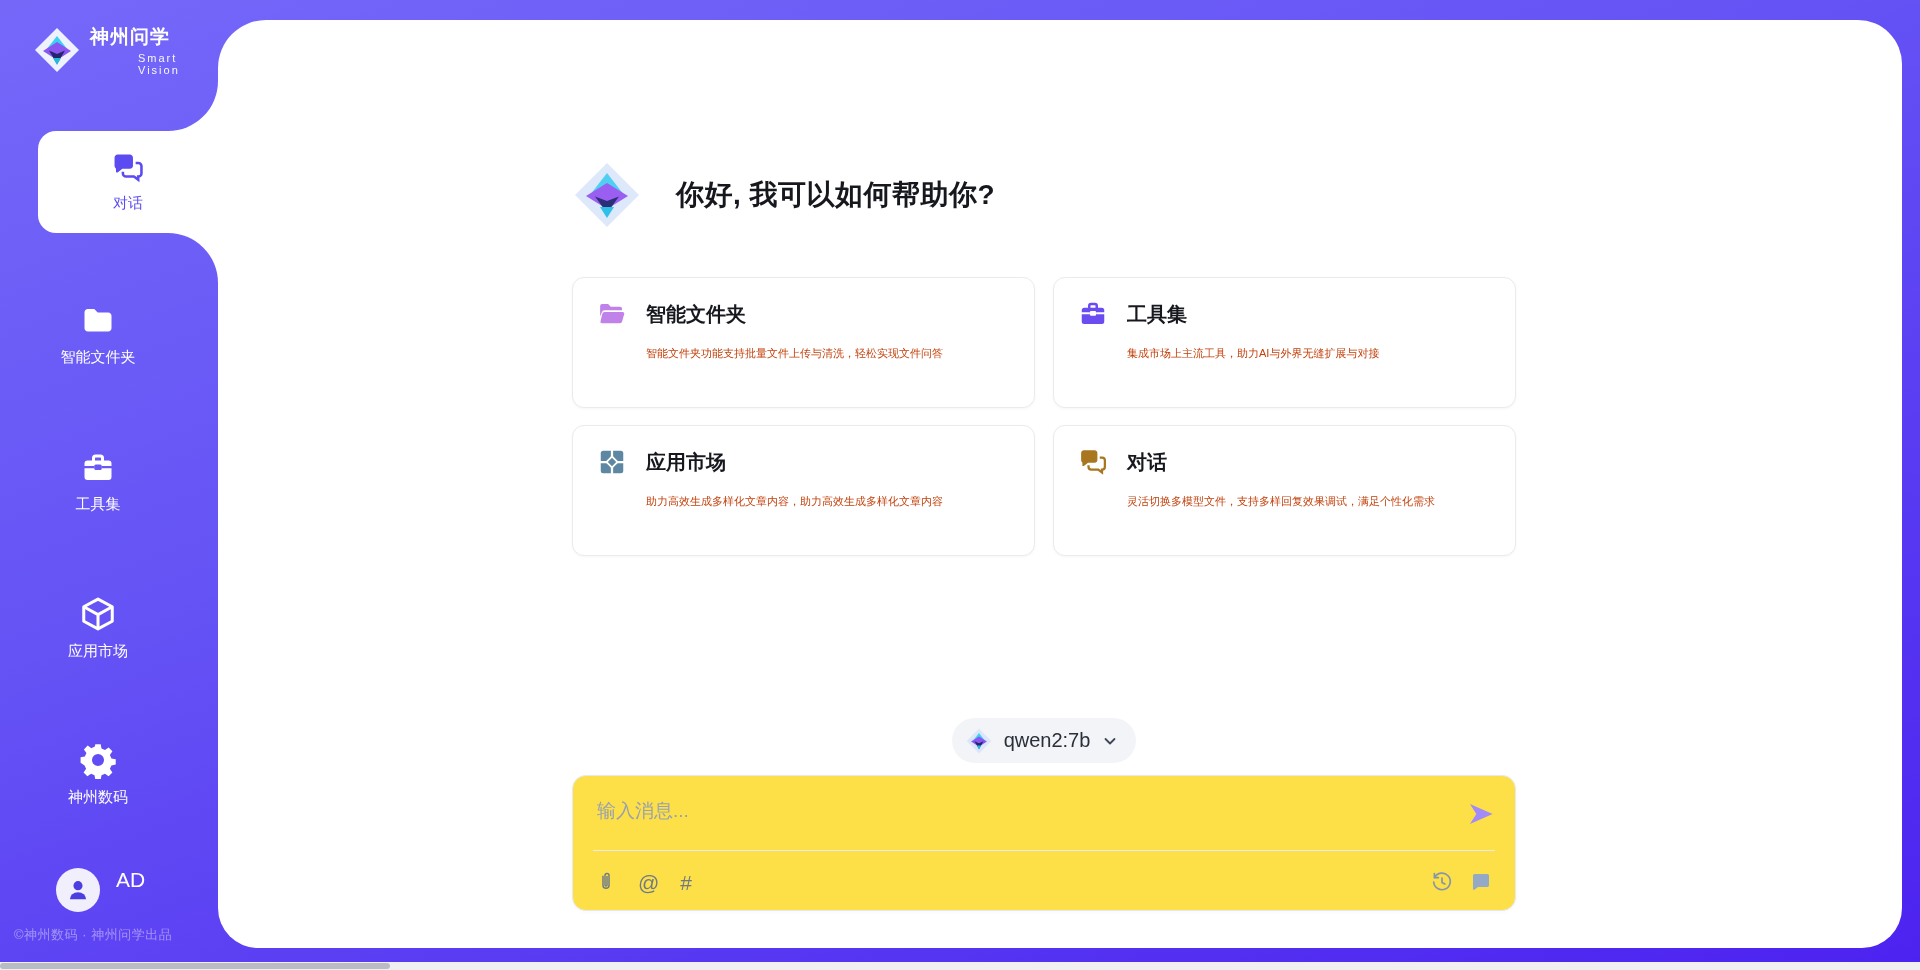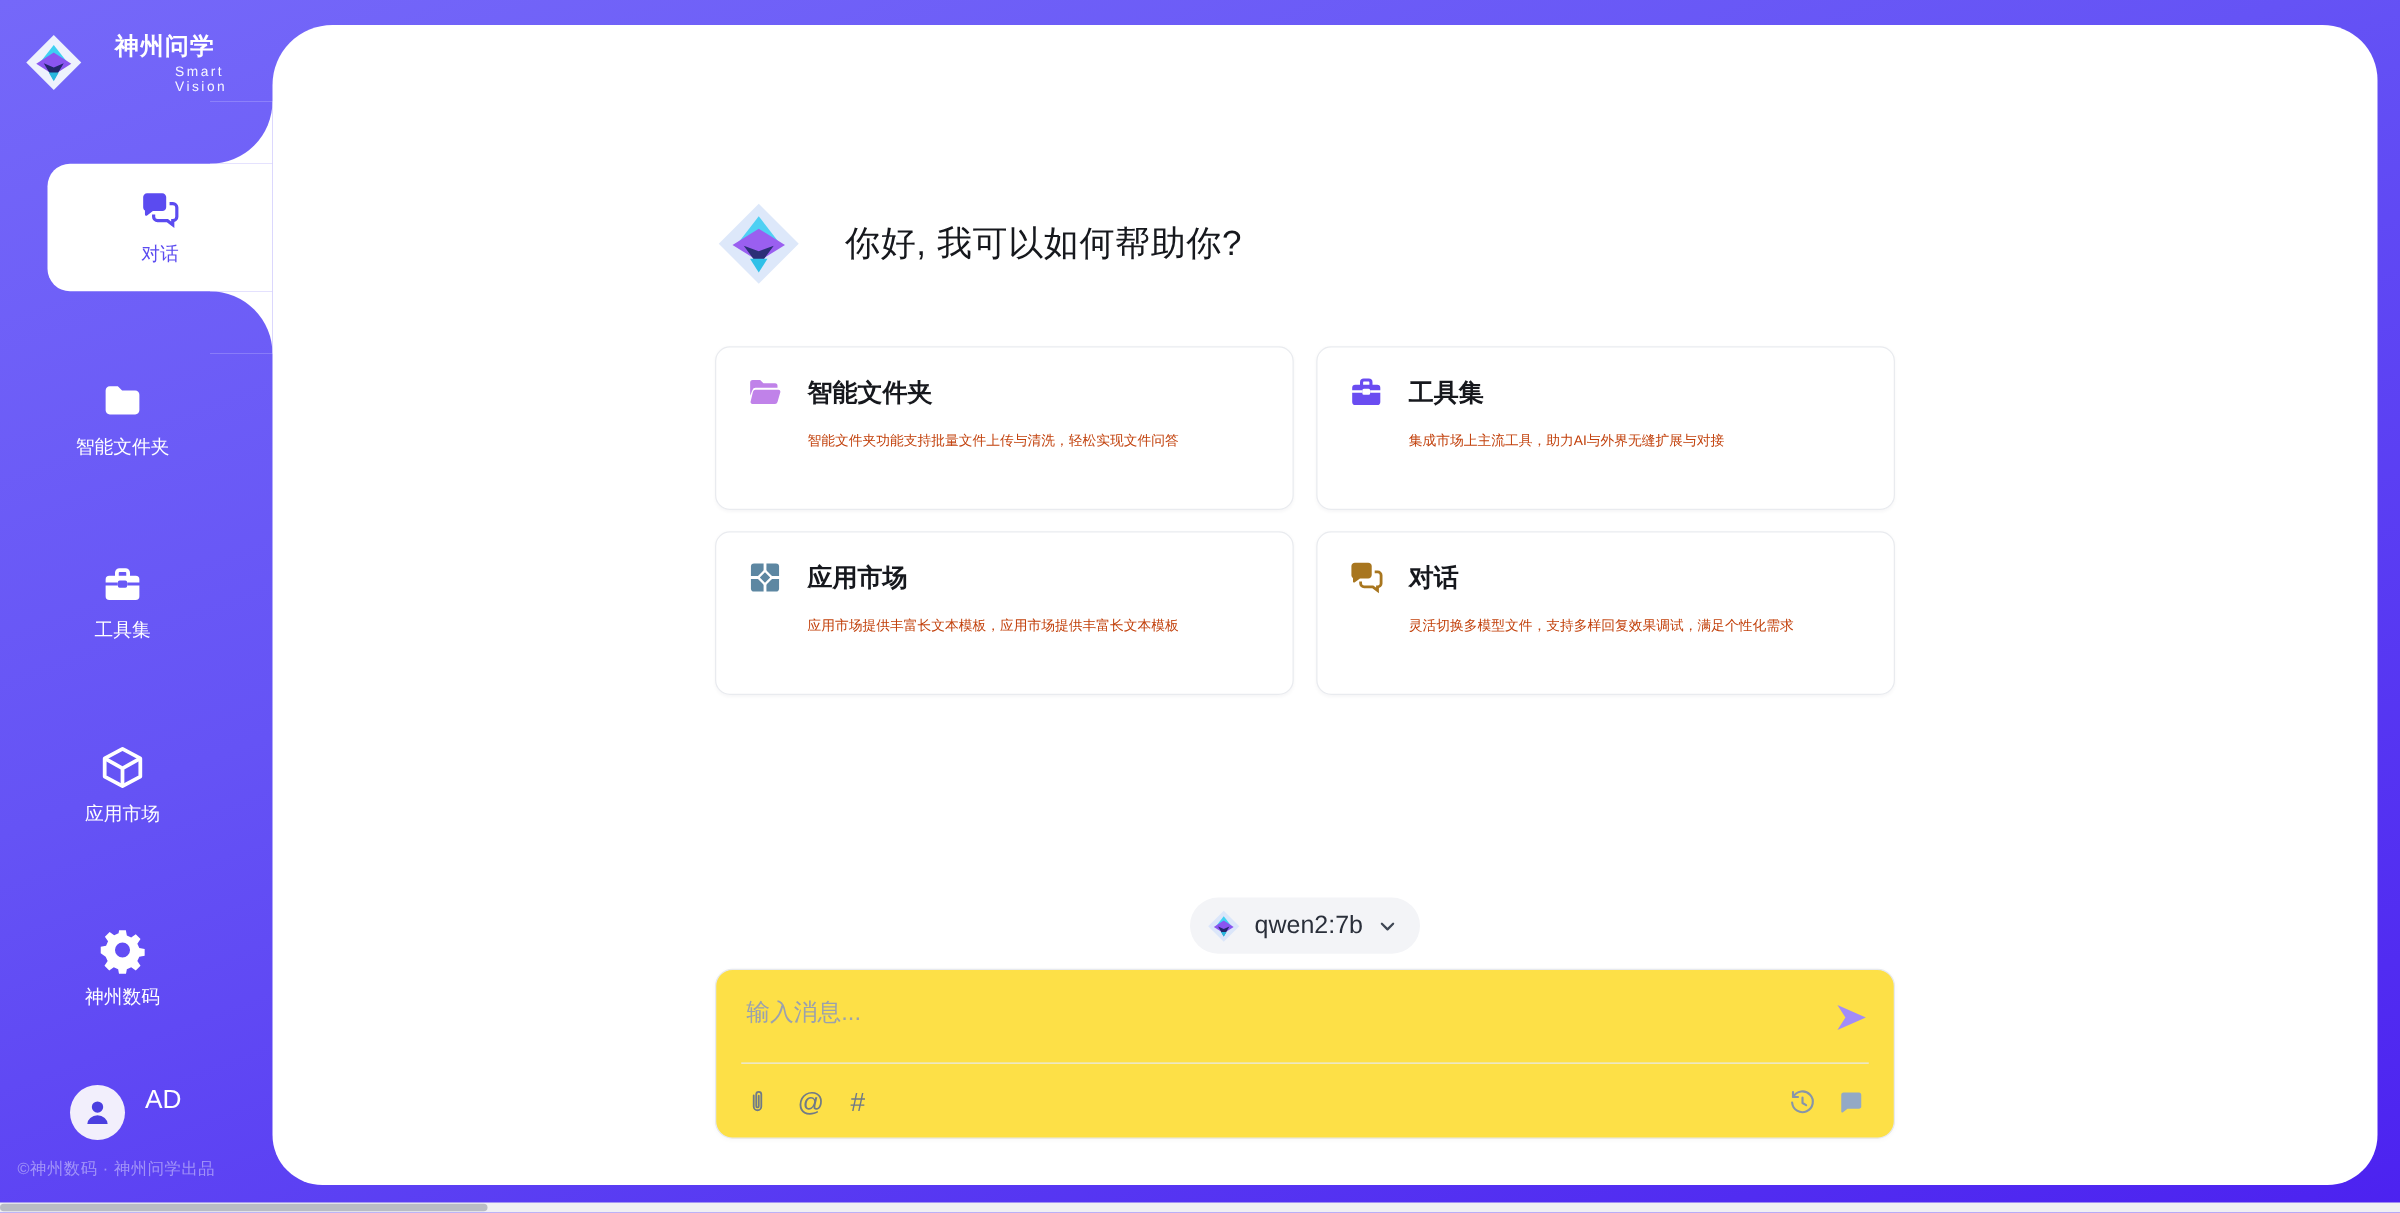--- a/index.html
+++ b/index.html
@@ -11,21 +11,21 @@
   body{
     font-family:"Liberation Sans","DejaVu Sans",sans-serif;
     background-image:var(--grad);
     background-attachment:fixed;
     position:relative;
   }
   #app{position:absolute;inset:0;}
 
   
   .sidebar{position:absolute;left:0;top:0;width:218px;height:100%;}
-  .logo-row{position:absolute;left:20px;top:24px;display:flex;align-items:center;gap:26px;}
+  .logo-row{position:absolute;left:34px;top:24px;display:flex;align-items:center;gap:10px;}
   .brand-text .brand-name{color:#fff;font-size:19px;font-weight:bold;letter-spacing:1px;}
   .brand-text .brand-sub{color:#fff;font-size:11px;letter-spacing:2px;margin-top:2px;opacity:.95;margin-left:48px;}
 
   .active-tab{
     position:absolute;left:38px;top:131px;width:180px;height:102px;
     background:#fff;border-radius:18px 0 0 18px;
     display:flex;flex-direction:column;align-items:center;justify-content:center;gap:9px;
   }
   .active-tab .nav-label{color:var(--accent);}
   .fillet{position:absolute;left:168px;width:50px;height:50px;background:#fff;}
@@ -48,21 +48,21 @@
   .sidebar-footer{position:absolute;left:14px;top:926px;color:rgba(255,255,255,.42);font-size:13px;letter-spacing:.5px;}
 
   
   .main{
     position:absolute;left:218px;top:20px;right:18px;bottom:22px;
     background:#fff;border-radius:48px 44px 40px 40px;overflow:hidden;
   }
   .content{position:absolute;left:354px;top:0;width:944px;}
 
   .greeting-row{margin-top:140px;height:70px;display:flex;align-items:center;gap:34px;}
-  .greeting{font-size:28px;font-weight:normal;color:#16181d;letter-spacing:.5px;text-align:right;}
+  .greeting{font-size:28px;font-weight:bold;color:#16181d;letter-spacing:.5px;text-align:right;}
 
   .cards{margin-top:47px;display:grid;grid-template-columns:463px 463px;grid-auto-rows:131px;column-gap:18px;row-gap:17px;}
   .card{
     background:#fff;border:1px solid #e9ebef;border-radius:12px;
     padding:20px 24px;box-shadow:0 1px 3px rgba(15,23,42,.04);cursor:pointer;
   }
   .card-head{display:flex;align-items:center;gap:19px;height:32px;}
   .card-head svg{flex:0 0 auto;}
   .card-title{font-size:20px;font-weight:bold;color:#16181d;}
   .card-desc{margin:10px 0 0 49px;font-size:11px;line-height:26.5px;color:#c2410c;}
@@ -230,21 +230,21 @@
               <svg width="30" height="30" viewBox="0 0 24 24" fill="#5d87a2">
                 <path d="M3 5a2 2 0 0 1 2-2h6.1v8.1H3V5Z"></path>
                 <path d="M12.9 3H19a2 2 0 0 1 2 2v6.1h-8.1V3Z"></path>
                 <path d="M3 12.9h8.1V21H5a2 2 0 0 1-2-2v-6.1Z"></path>
                 <path d="M12.9 12.9H21V19a2 2 0 0 1-2 2h-6.1v-8.1Z"></path>
                 <rect x="8.9" y="8.9" width="6.2" height="6.2" transform="rotate(45 12 12)" stroke="#fff" stroke-width="1.5"></rect>
               </svg>
             </span>
             <span class="card-title">应用市场</span>
           </div>
-          <div class="card-desc">应用市场提供丰富长文本模板，应用市场提供丰富长文本模板</div>
+          <div class="card-desc">助力高效生成多样化文章内容，助力高效生成多样化文章内容</div>
         </div>
 
         <div class="card">
           <div class="card-head">
             <span>
               <svg width="30" height="30" viewBox="0 0 24 24" fill="#a8761f">
                 <path d="M17.4 8.4h1.9c1.2 0 2.2 1 2.2 2.2v5.2c0 1.2-1 2.2-2.2 2.2h-.1v2.3l-3-2.3h-5.6c-1.2 0-2.2-1-2.2-2.2v-1.2" fill="none" stroke="#a8761f" stroke-width="1.8"></path>
                 <path d="M2.5 4.7c0-1.2 1-2.2 2.2-2.2h8.6c1.2 0 2.2 1 2.2 2.2v5.7c0 1.2-1 2.2-2.2 2.2H8l-3.3 2.5c-.5.4-1.2 0-1.2-.6v-2.2c-.6-.4-1-1.1-1-1.9V4.7Z"></path>
               </svg>
             </span>

